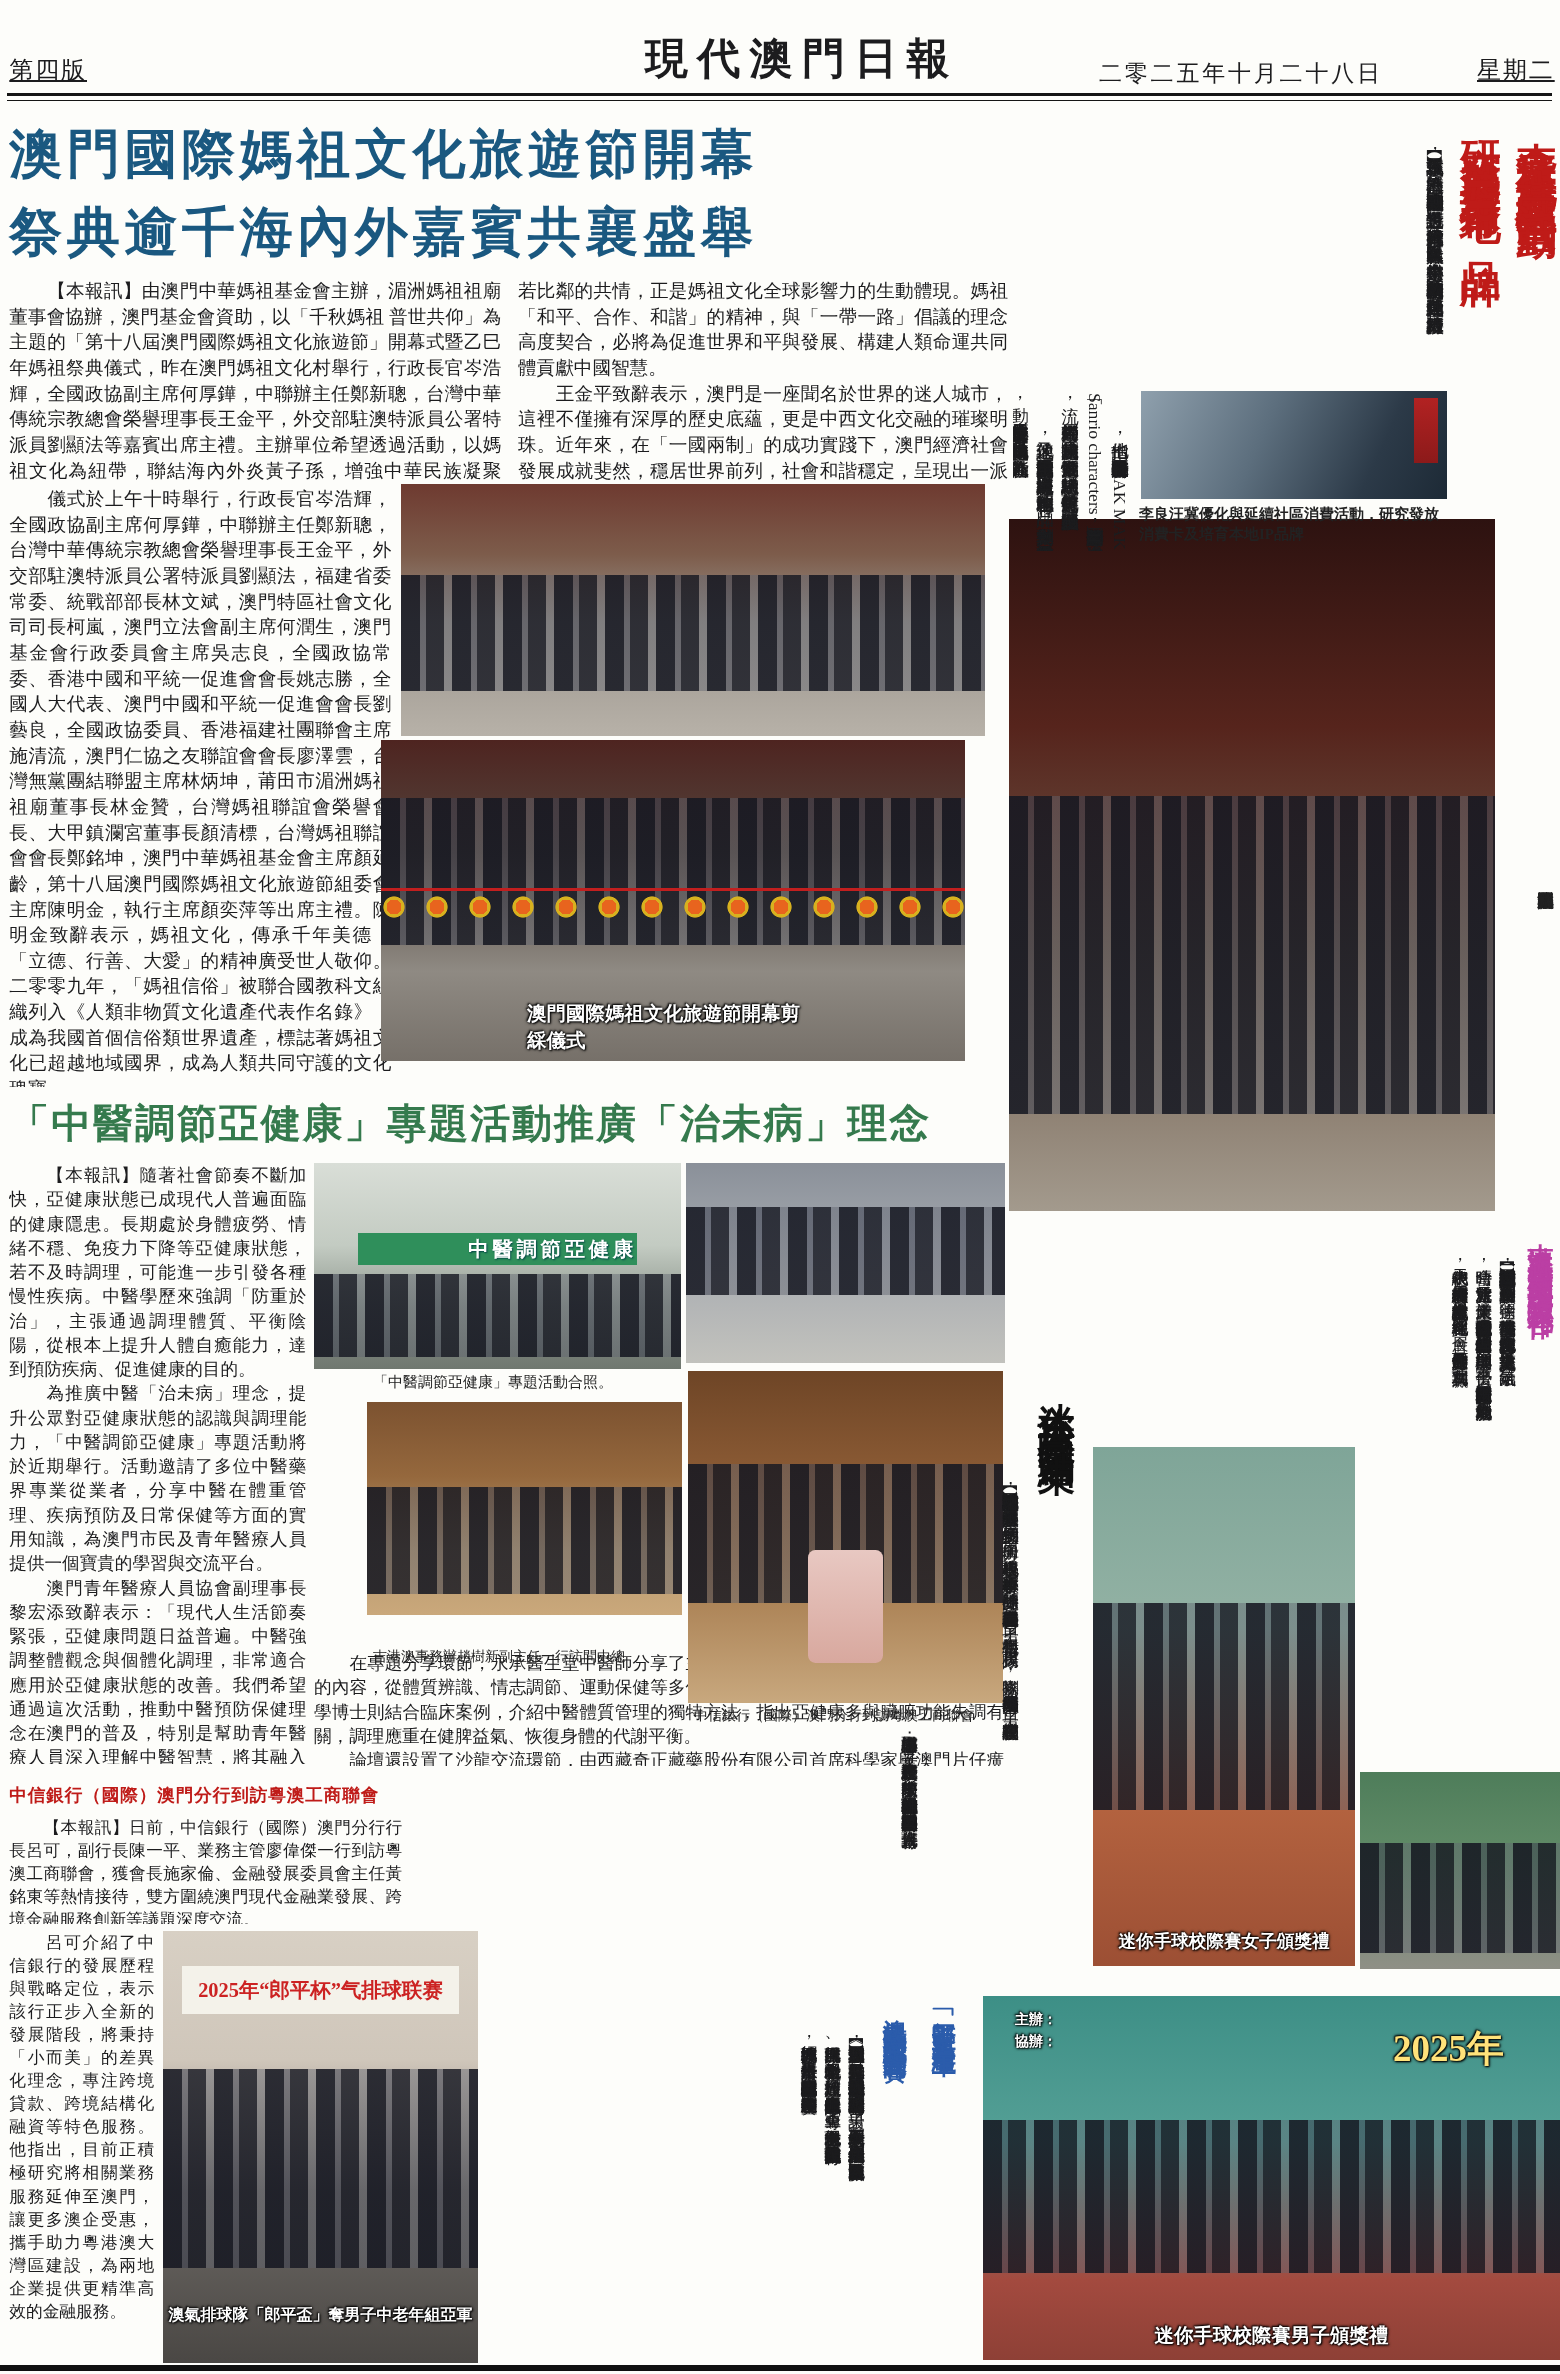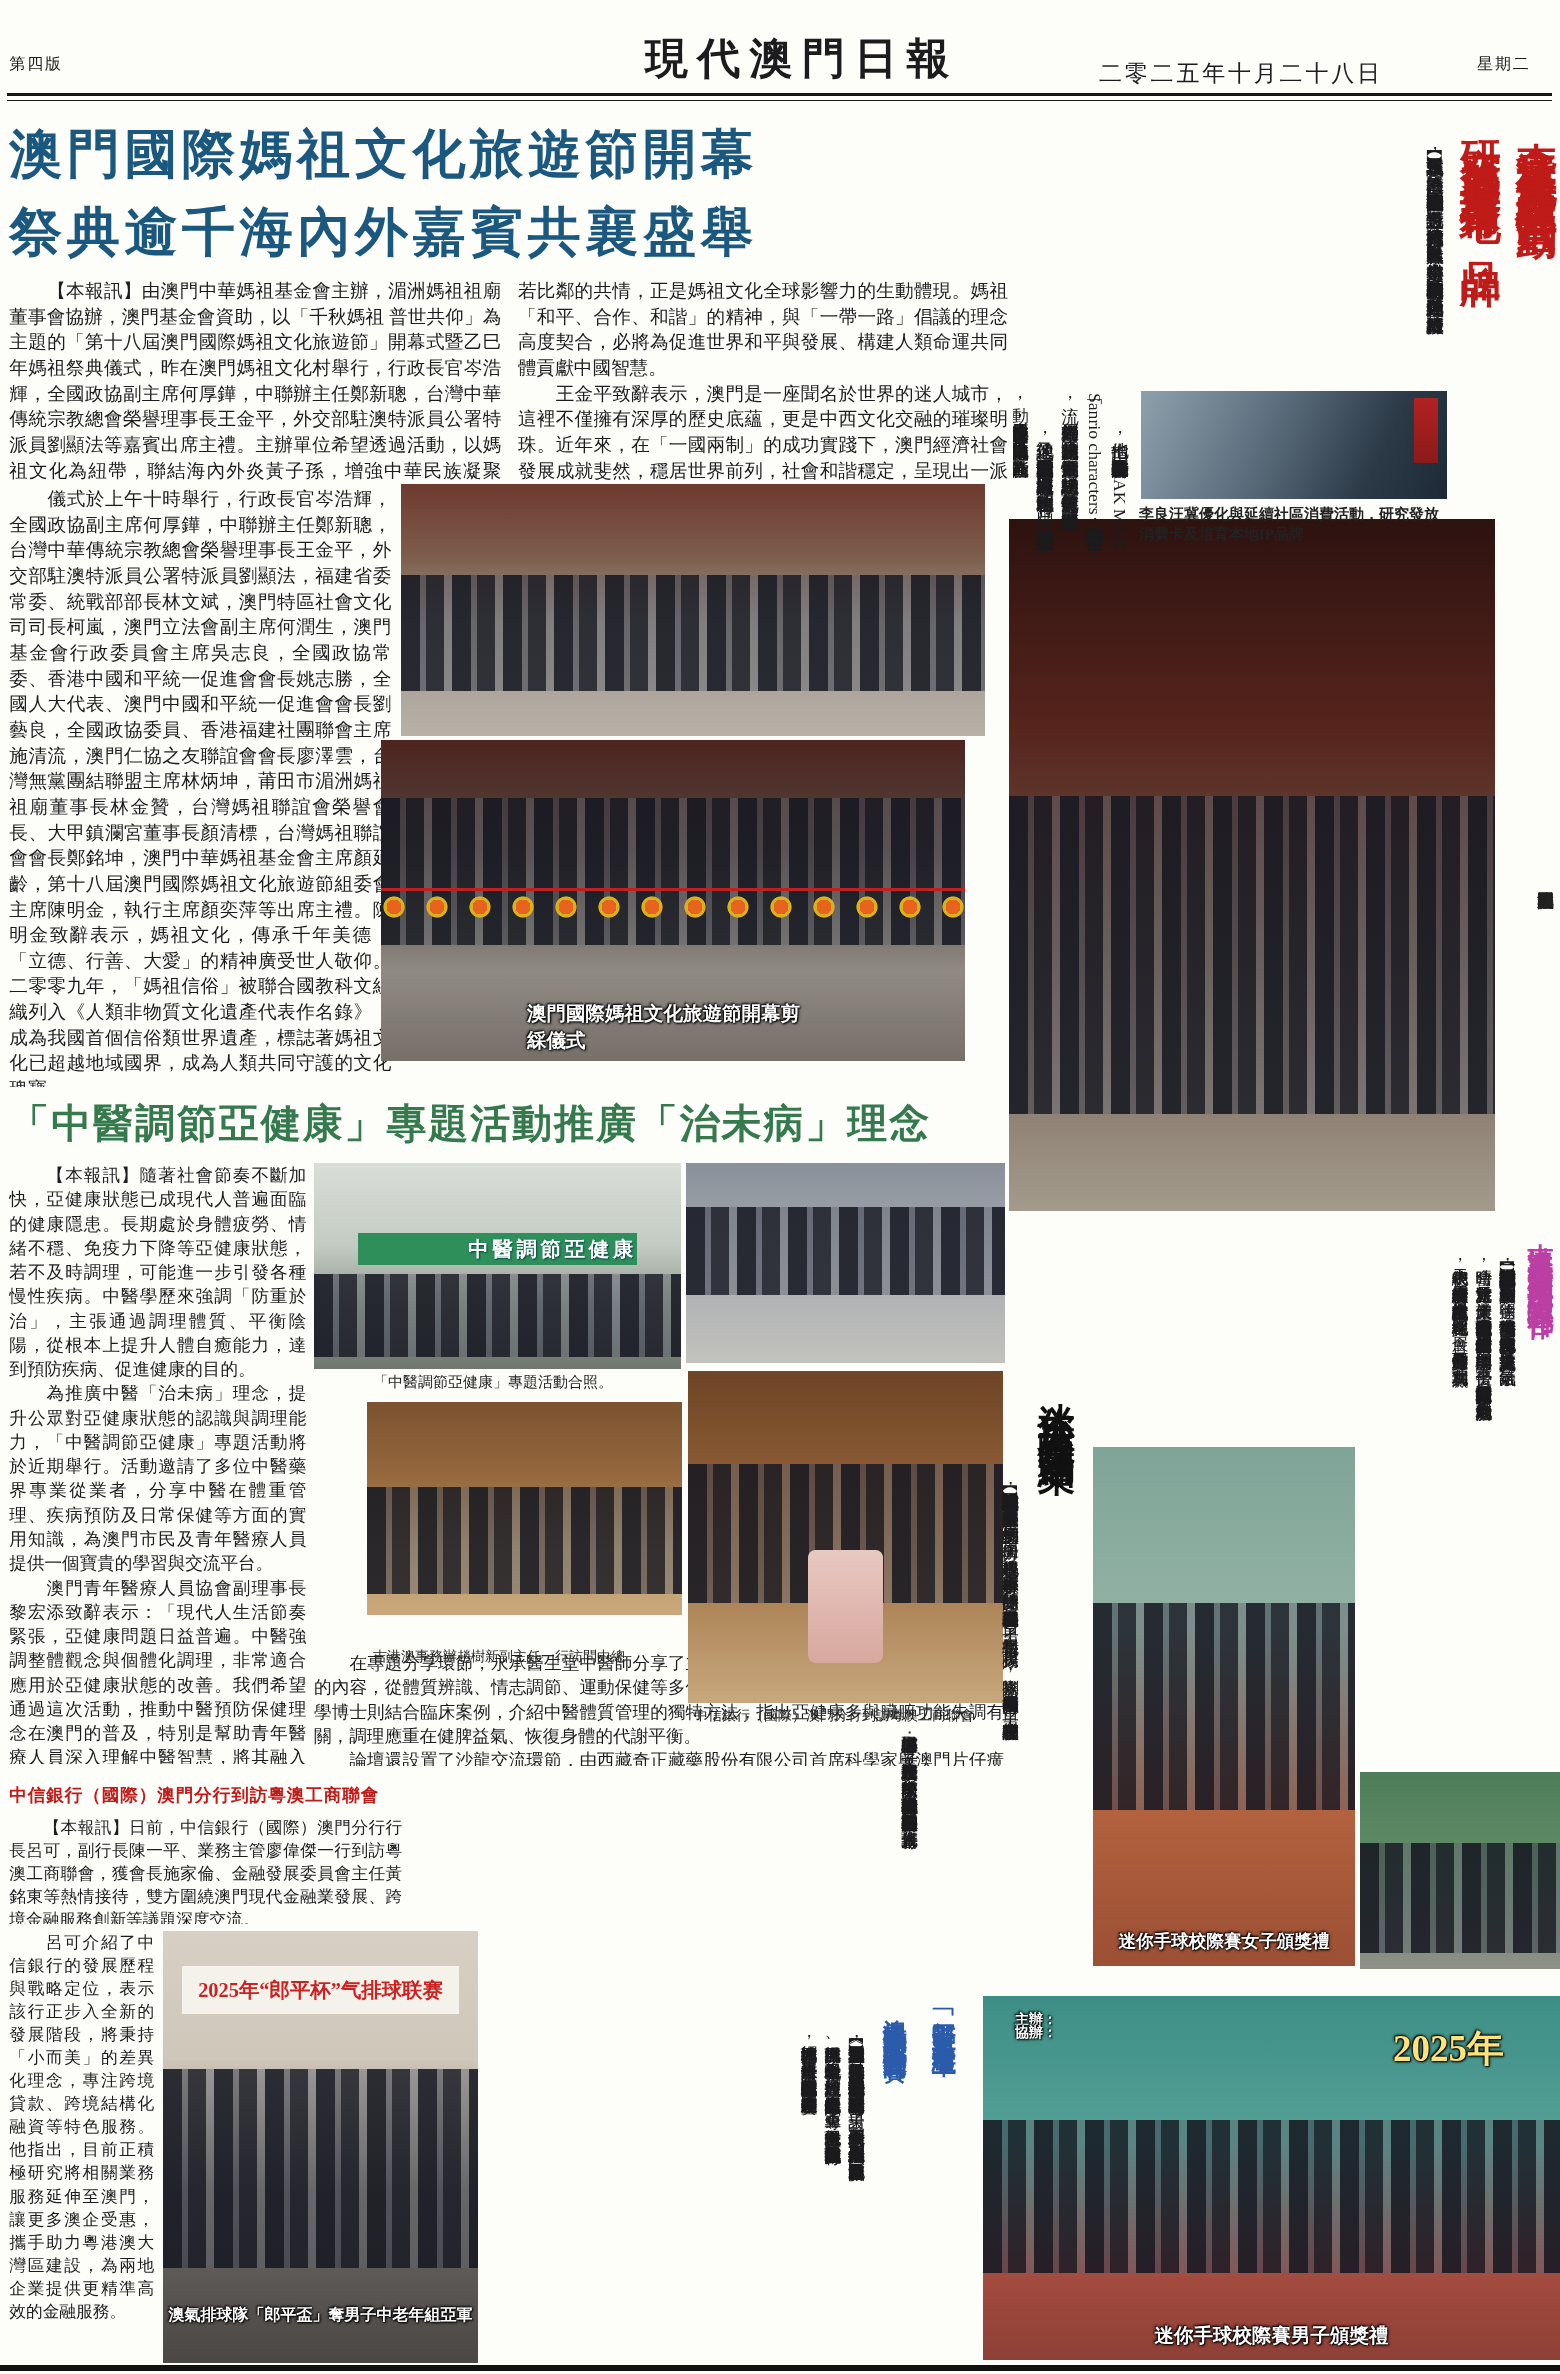--- a/index.html
+++ b/index.html
@@ -1,20 +1,20 @@
 <!DOCTYPE html>
 <html style="font-size:15px"><head>
 <meta charset="utf-8">
 <style>
   html,body{margin:0;padding:0;background:#e8e8e4;}
   #page{position:relative;width:1560px;height:2375px;background:#fdfdfa;overflow:hidden;
         font-family:"Liberation Serif",serif;color:#1c1c1e;}
   .abs{position:absolute;}
   
-  .hdr-label{font-size:16px;letter-spacing:1.9px;}
+  .hdr-label{font-size:24px;letter-spacing:1.9px;text-decoration:underline;}
   .hdr-title{font-size:43px;font-weight:bold;letter-spacing:9.3px;}
   .hdr-date{font-size:23px;letter-spacing:2.8px;}
   .hdr-rule{left:7.4px;width:1545px;border-top:3.7px solid #151515;border-bottom:0.9px solid #151515;height:3.7px;}
   
   .hl-blue{color:#1a5880;font-weight:bold;font-size:53px;letter-spacing:4.6px;white-space:nowrap;}
   .hl-green{color:#357a4d;font-weight:bold;font-size:40px;letter-spacing:1.9px;white-space:nowrap;}
   .hl-red-h{color:#bf1b18;font-weight:bold;font-size:17.6px;letter-spacing:0.9px;white-space:nowrap;}
   .vert{writing-mode:vertical-rl;text-orientation:mixed;}
   .hl-red-v{color:#bf1b18;font-weight:bold;font-size:41px;letter-spacing:5.6px;}
   .hl-magenta{color:#bb3fa4;font-weight:bold;font-size:26px;letter-spacing:3.7px;}
@@ -149,21 +149,21 @@
 
   <div class="abs ph" style="left:1360px;top:1772px;width:200px;height:197px;
        background:linear-gradient(180deg,#4e7d5a 0%,#628c68 45%,#8f8f86 100%);">
     <div class="crowd" style="bottom:8%;height:56%;"></div>
   </div>
 
   <div class="abs ph" style="left:983px;top:1996px;width:577px;height:364px;
        background:linear-gradient(180deg,#3d8f86 0%,#55a096 40%,#a34a3f 78%,#8e4036 100%);">
     <div class="crowd" style="top:34%;height:42%;"></div>
     <div class="ph-ov" style="left:32px;top:15px;font-size:14px;text-align:center;">主辦：</div>
-    <div class="ph-ov" style="left:32px;top:28px;font-size:14px;">協辦：</div>
+    <div class="ph-ov" style="left:32px;top:37px;font-size:14px;">協辦：</div>
     <div class="ph-ov" style="right:56px;top:28px;font-size:37px;color:#ffe27a;">2025年</div>
     <div class="ph-ov" style="left:50%;transform:translateX(-50%);bottom:11px;font-size:19.5px;white-space:nowrap;">迷你手球校際賽男子頒獎禮</div>
   </div>
 
   <div class="abs hl-red-h" style="left:9.3px;top:1783px;">中信銀行（國際）澳門分行到訪粵澳工商聯會</div>
   <div class="abs bt" style="left:9.3px;top:1816px;width:393px;height:108px;font-size:16.7px;">　　【本報訊】日前，中信銀行（國際）澳門分行行長呂可，副行長陳一平、業務主管廖偉傑一行到訪粵澳工商聯會，獲會長施家倫、金融發展委員會主任黃銘東等熱情接待，雙方圍繞澳門現代金融業發展、跨境金融服務創新等議題深度交流。
 　　施家倫介紹商會的會務發展情況。他強調商會一直秉持「搭建平台、服務商界」的宗旨，積極配合特區政府「3+4」適度多元發展策略，助力會員企業把握大灣區發展機遇，共同推動澳門經濟高質量發展。</div>
   <div class="abs bt" style="left:9.3px;top:1931px;width:145px;height:432px;font-size:16.7px;">　　呂可介紹了中信銀行的發展歷程與戰略定位，表示該行正步入全新的發展階段，將秉持「小而美」的差異化理念，專注跨境貸款、跨境結構化融資等特色服務。他指出，目前正積極研究將相關業務服務延伸至澳門，讓更多澳企受惠，攜手助力粵港澳大灣區建設，為兩地企業提供更精準高效的金融服務。</div>
 
   <div class="abs ph" style="left:163px;top:1931px;width:315px;height:432px;

